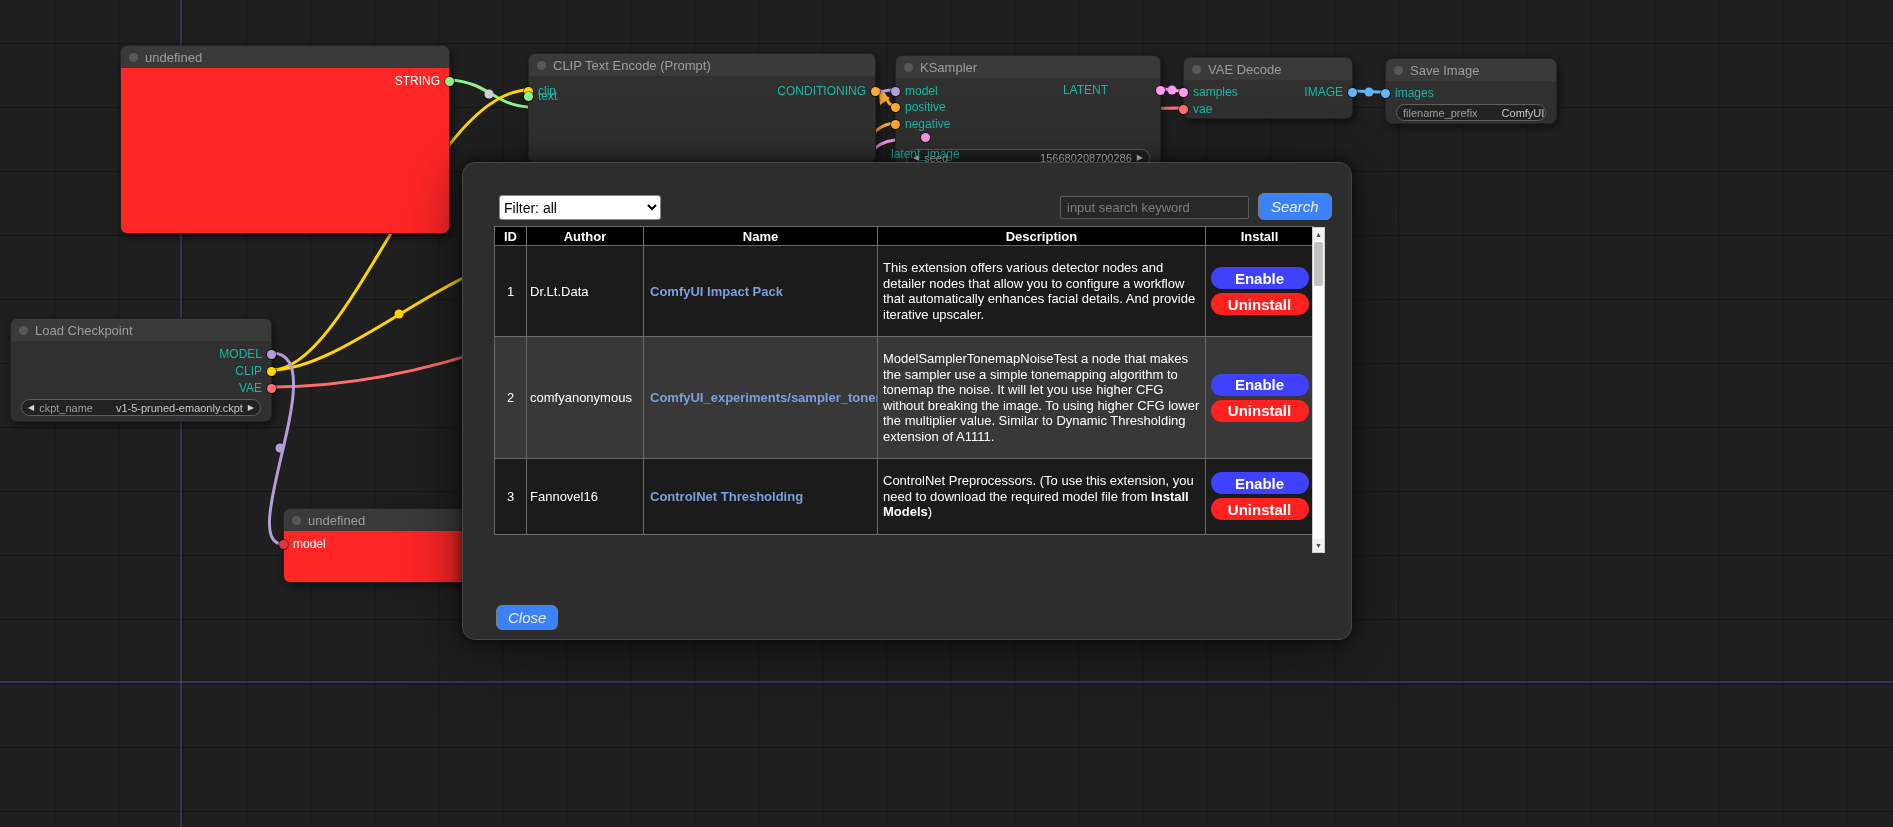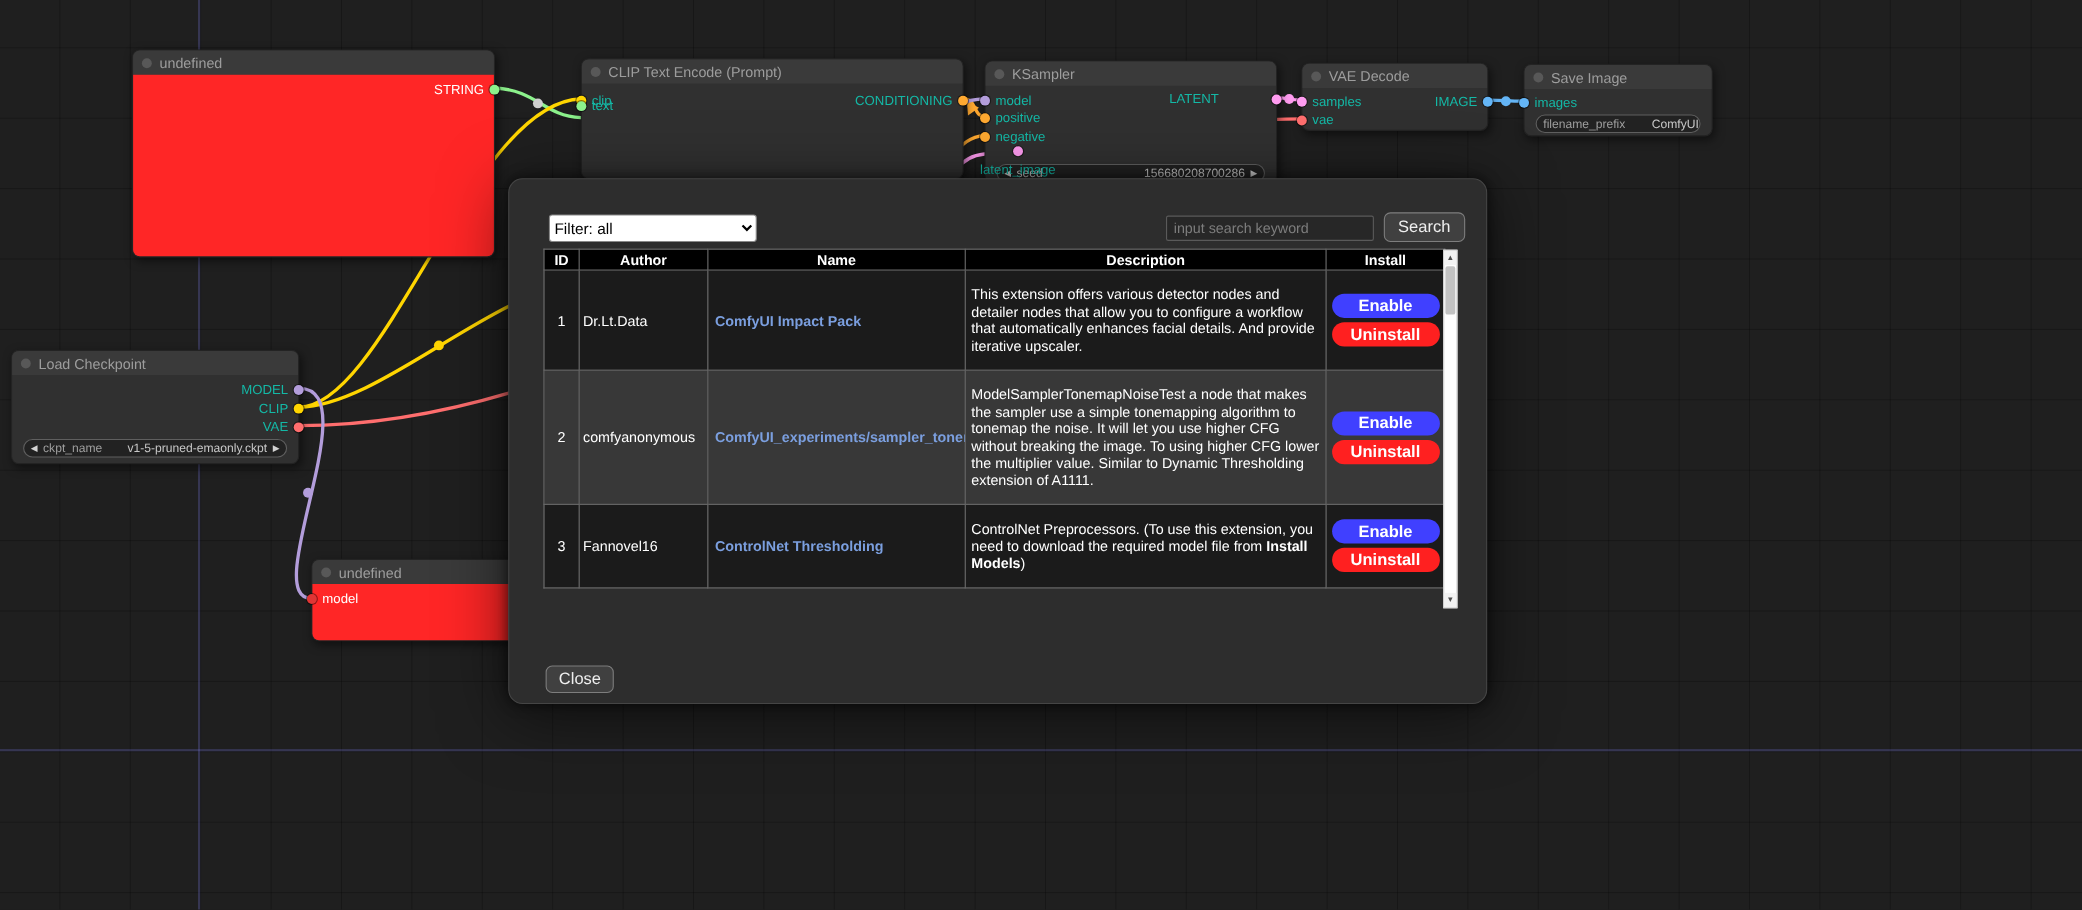--- a/index.html
+++ b/index.html
@@ -32,28 +32,28 @@
   .sdot{width:9px;height:9px;border-radius:50%;box-shadow:0 0 0 1px rgba(0,0,0,.45);flex:none;}
   .widget{position:absolute;left:10px;right:10px;height:15px;border:1px solid #5f5f5f;background:#222;
         border-radius:9px;display:flex;align-items:center;gap:5px;padding:0 6px;font-size:11px;color:#c8c8c8;white-space:nowrap;}
   .widget .spacer{flex:1;}
   .warrow{font-size:8px;color:#d2d2d2;line-height:1;}
 
   
   .modal{position:absolute;left:462px;top:162px;width:890px;height:478px;background:#2d2d2d;
         border:1px solid #454545;border-radius:13px;z-index:10;box-sizing:border-box;
         box-shadow:0 0 12px rgba(0,0,0,.65),0 10px 60px rgba(0,0,0,.55);}
-  .filter-select{position:absolute;left:36px;top:32px;width:189px;height:25px;font-size:14px;
+  .filter-select{position:absolute;left:36px;top:32px;width:162px;height:25px;font-size:14px;
         font-family:inherit;background:#fff;color:#000;border:1px solid #888;border-radius:3px;}
   .search-input{position:absolute;left:597px;top:33px;width:189px;height:23px;box-sizing:border-box;
         background:#272727;border:1px solid #5a5a5a;border-radius:2px;color:#ddd;font-size:13px;
         font-family:inherit;padding:0 6px;}
   .search-input::placeholder{color:#7d7d7d;}
-  .btn-gray{background:#404040;border:1px solid #7d7d7d;border-radius:6px;color:#eee;
-        font-size:15px;font-family:inherit;cursor:pointer;}
+  .btn-gray{background:#3b82f6;border:1px solid #7d7d7d;border-radius:6px;color:#eee;
+        font-size:15px;font-family:inherit;cursor:pointer;font-style:italic;}
   .search-btn{position:absolute;left:795px;top:30px;height:27px;padding:0 12px;}
   .close-btn{position:absolute;left:33px;top:442px;height:25px;padding:0 11px;}
 
   .table-wrap{position:absolute;left:31px;top:63px;width:819px;}
   table.ext{border-collapse:collapse;width:819px;table-layout:fixed;color:#fff;}
   table.ext th{background:#000;border:1px solid #6a6a6a;font-weight:bold;font-size:13px;height:18px;padding:0;}
   table.ext td{border:1px solid #6a6a6a;font-size:13px;overflow:hidden;}
   tbody tr:nth-child(odd) td{background:#1b1b1b;}
   tbody tr:nth-child(even) td{background:#383838;}
   tbody tr:nth-child(1){height:64px;}

